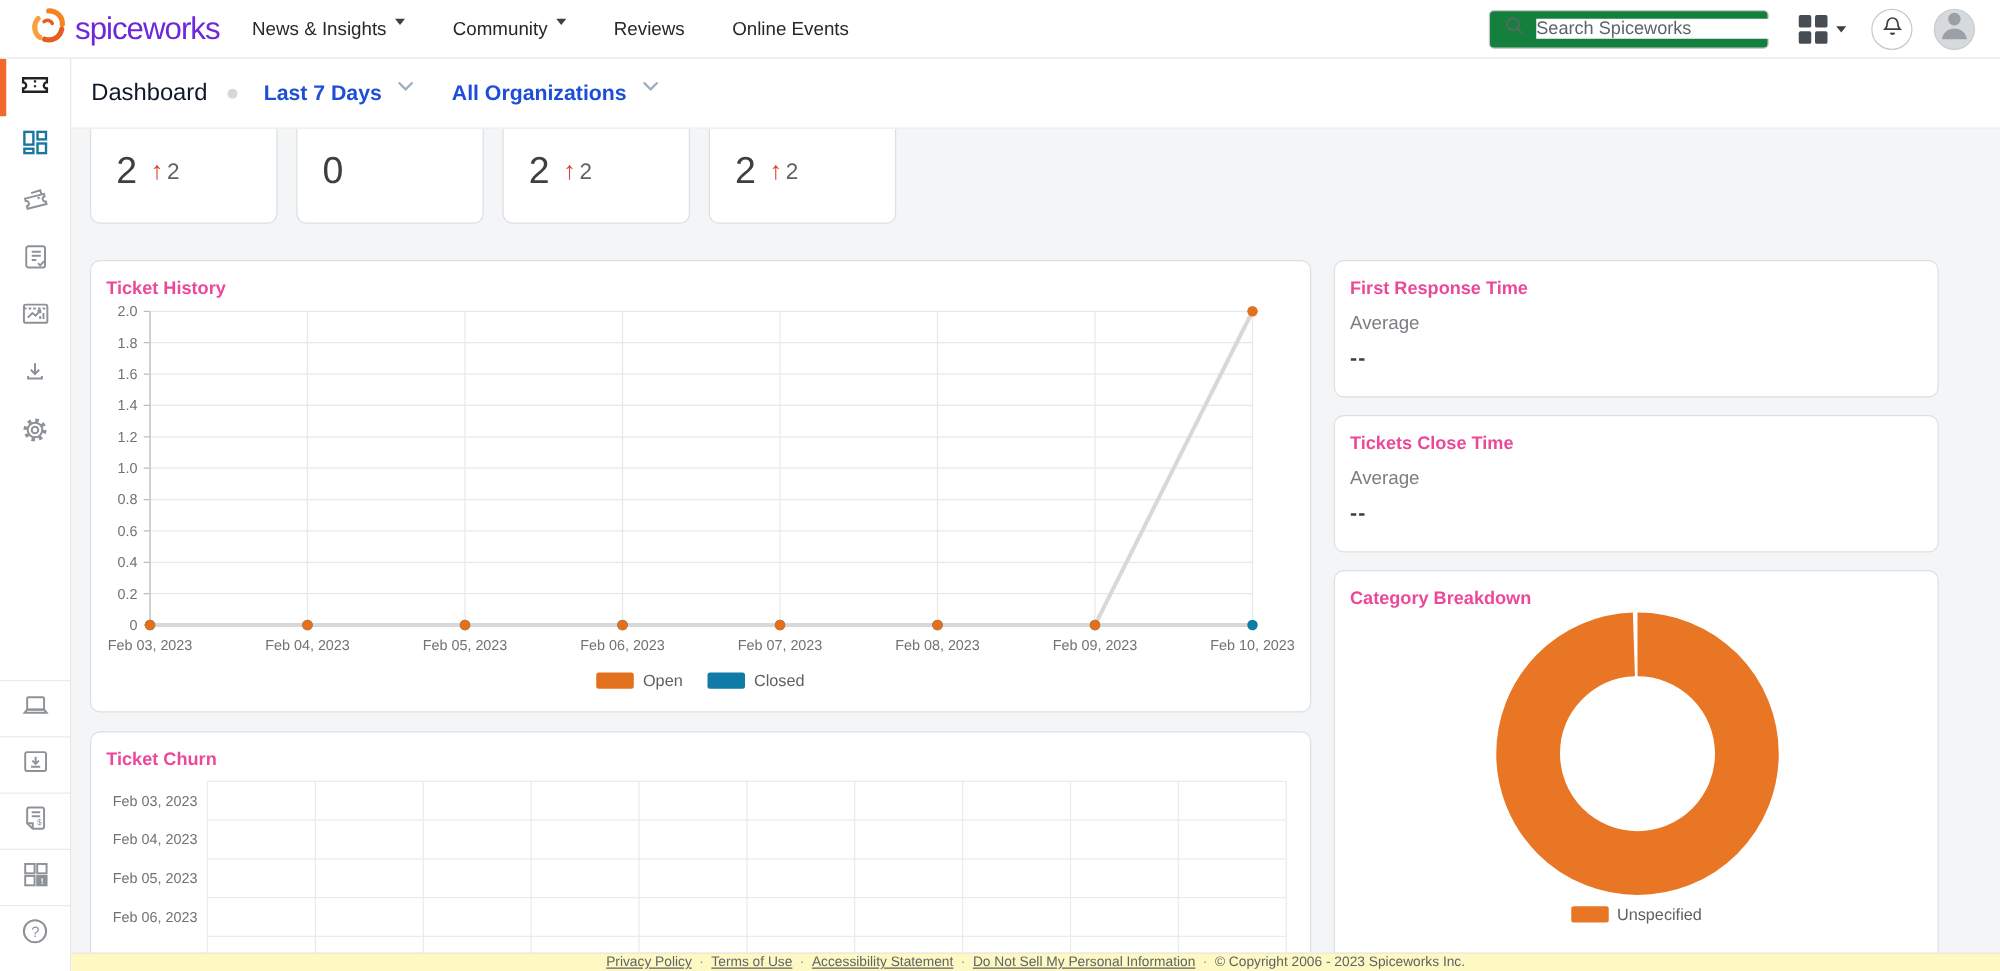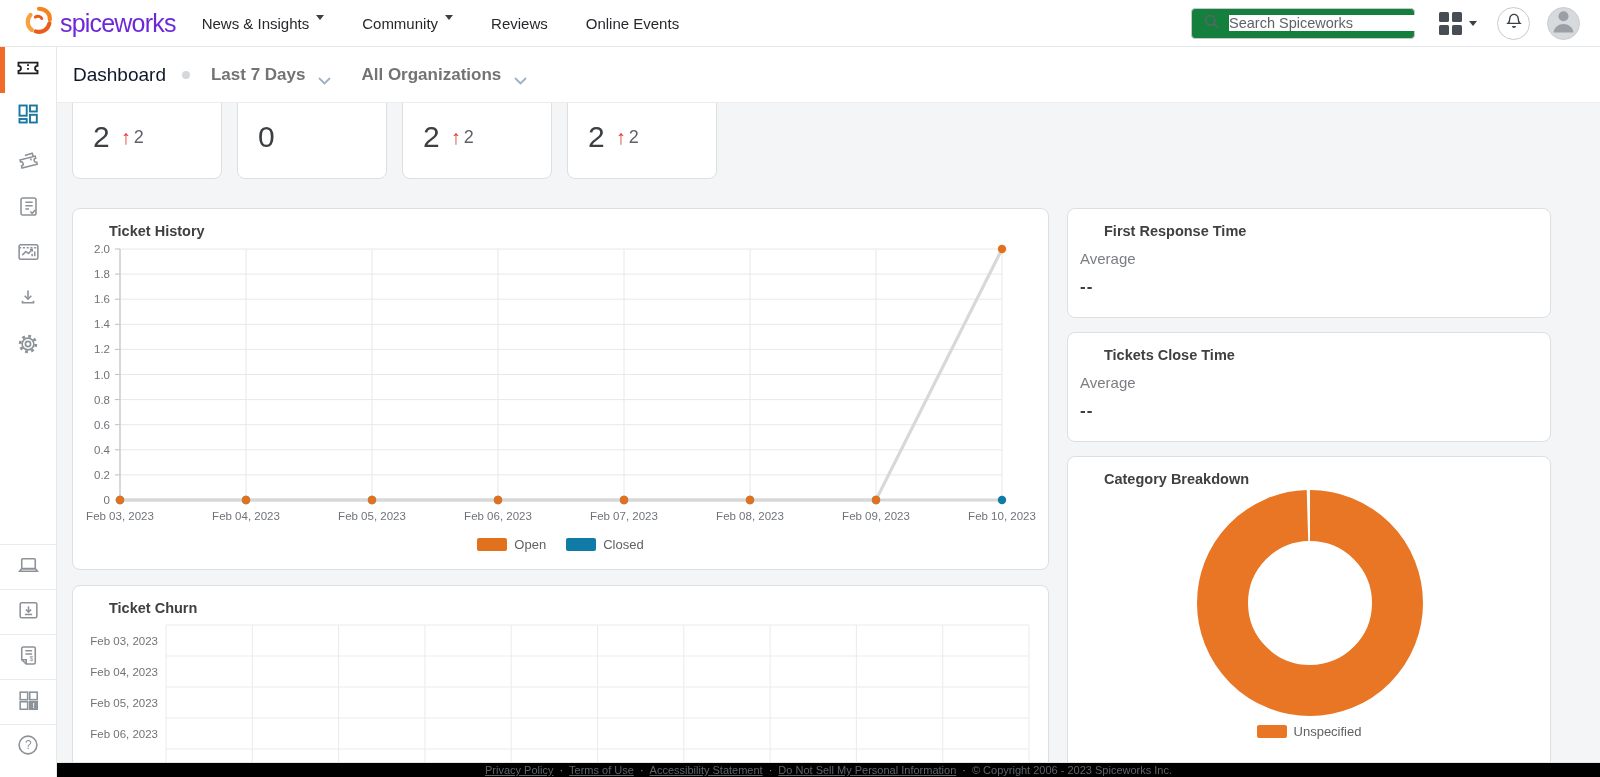--- a/index.html
+++ b/index.html
@@ -34,27 +34,27 @@
   .sb-item { height:46px; display:flex; align-items:center; justify-content:center; position:relative; cursor:pointer; }
   .sb-item.active::before { content:''; position:absolute; left:0; top:0; bottom:0; width:5px; background:#f26a2a; }
   .sidebar-bottom { position:absolute; bottom:8px; left:0; right:0; }
   .sidebar-bottom .sb-item { height:45px; border-top:1px solid #e9ebec; }
 
   
   .toolbar { position:absolute; top:47px; left:57px; right:0; height:56px; background:#fff;
              border-bottom:1px solid #ececec; display:flex; align-items:center; padding-left:16px; z-index:10; }
   .page-title { font-size:19px; color:#0f172a; }
   .dot { width:8px; height:8px; border-radius:50%; background:#d5d8db; margin:0 21px 0 16px; }
-  .tb-select { display:flex; align-items:flex-end; gap:13px; font-size:17px; font-weight:700; color:#737373;
+  .tb-select { display:flex; align-items:flex-start; gap:13px; font-size:17px; font-weight:700; color:#1d4ed8;
                cursor:pointer; margin-right:30px; }
 
   
   .content { position:absolute; top:103px; left:57px; right:0; bottom:15px; background:#f4f5f6; overflow:hidden; }
   .card { position:absolute; background:#fff; border:1px solid #dce0e3; border-radius:8px; }
-  .card h3 { position:absolute; top:14px; left:12px; font-size:14.5px; color:#404040; font-weight:700;margin-left:24px; }
+  .card h3 { position:absolute; top:14px; left:12px; font-size:14.5px; color:#ec4899; font-weight:700; }
 
   .stat-card { top:-36px; width:150px; height:112px; }
   .stat-row { position:absolute; top:52px; left:20px; display:flex; align-items:center; }
   .stat-value { font-size:30px; color:#3c4043; }
   .trend-arrow { font-size:20px; color:#e23d32; margin-left:11px; font-weight:700; }
   .trend-value { font-size:18px; color:#5f6368; margin-left:3px; }
 
   .th-card { left:15px; top:105px; width:977px; height:362px; }
   #th-chart { position:absolute; top:34px; left:0; }
   .th-legend { position:absolute; top:328px; left:0; right:0; display:flex; justify-content:center; gap:20px; }
@@ -67,21 +67,21 @@
   .mini-val { position:absolute; top:68px; left:12px; font-size:17px; font-weight:700; color:#3c4043; letter-spacing:1px; }
 
   .cat-card { left:1010px; top:353px; width:484px; height:420px; }
   #donut { position:absolute; top:0; left:0; }
   .donut-legend { position:absolute; top:267px; left:0; right:0; display:flex; justify-content:center; }
 
   .churn-card { left:15px; top:482px; width:977px; height:300px; }
   #churn-chart { position:absolute; top:0; left:0; }
 
   
-  .footer { position:absolute; bottom:0; left:57px; right:0; height:15px; background:#000000;
+  .footer { position:absolute; bottom:0; left:57px; right:0; height:15px; background:#fef9c3;
             border-top:1px solid #e3e5e7; display:flex; align-items:center; justify-content:center;
             font-size:11px; color:#5f6368; gap:6px; z-index:25; }
   .footer a { color:#5f6368; text-decoration:underline; cursor:pointer; }
   .f-sep { color:#8a8f94; }
 </style>
 </head>
 <body>
 
 <div class="page">
 

